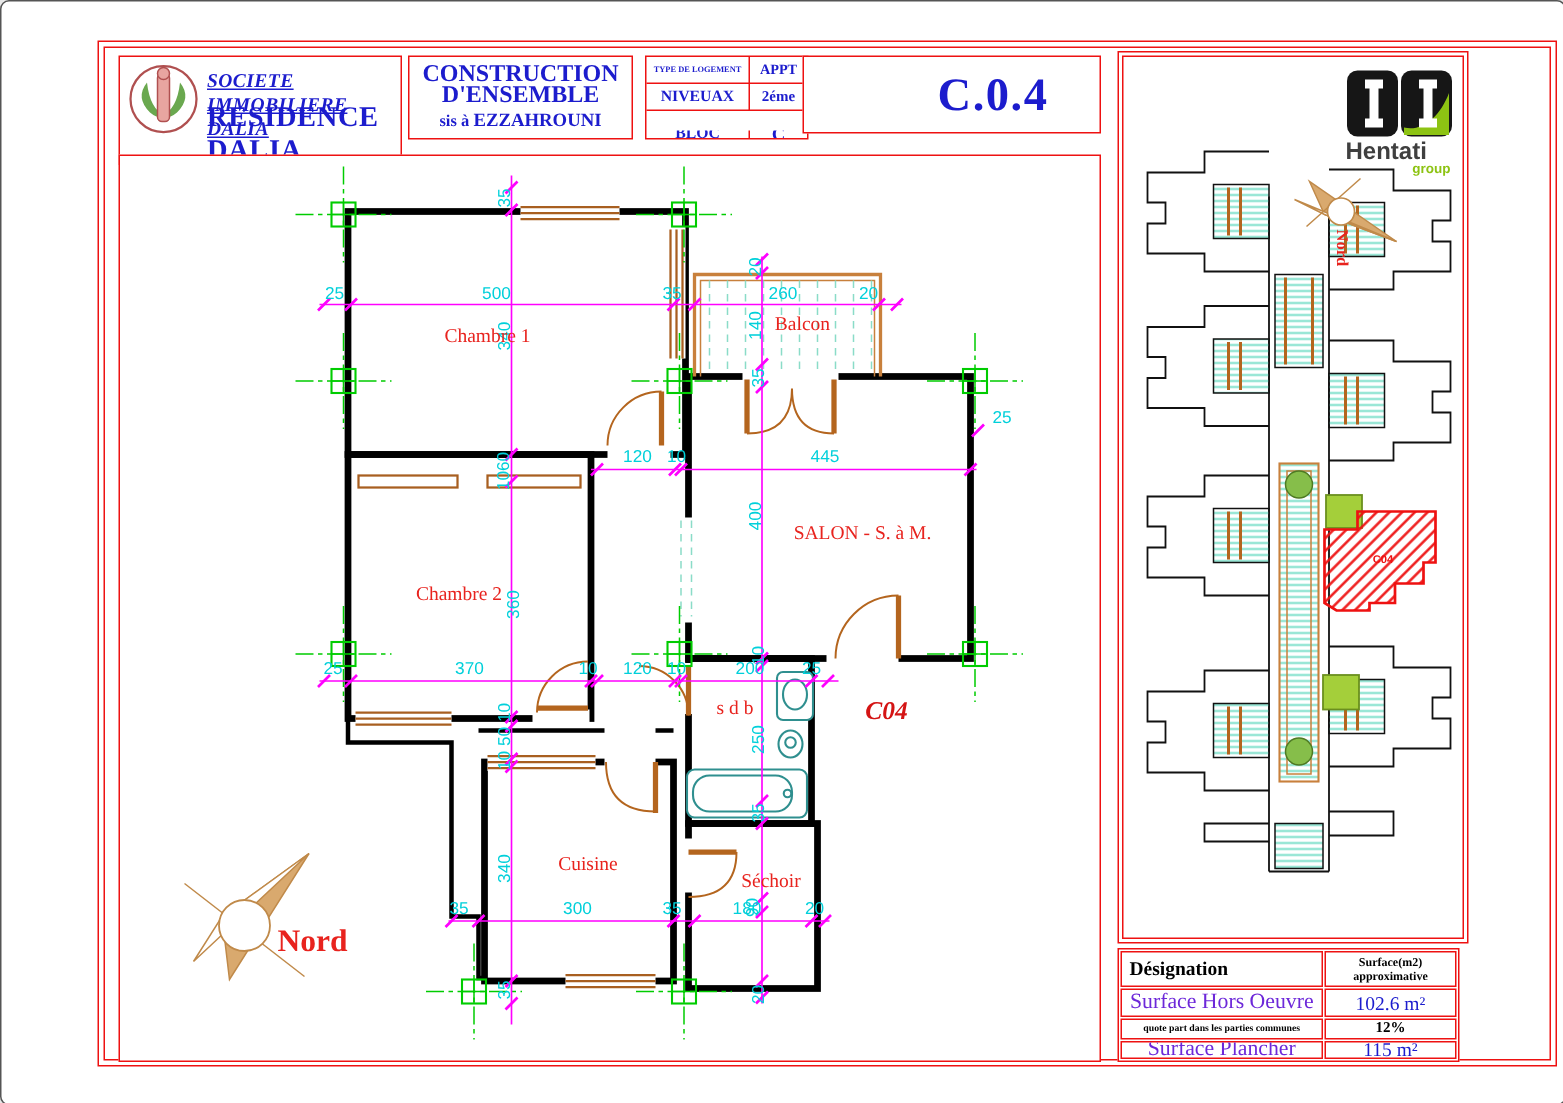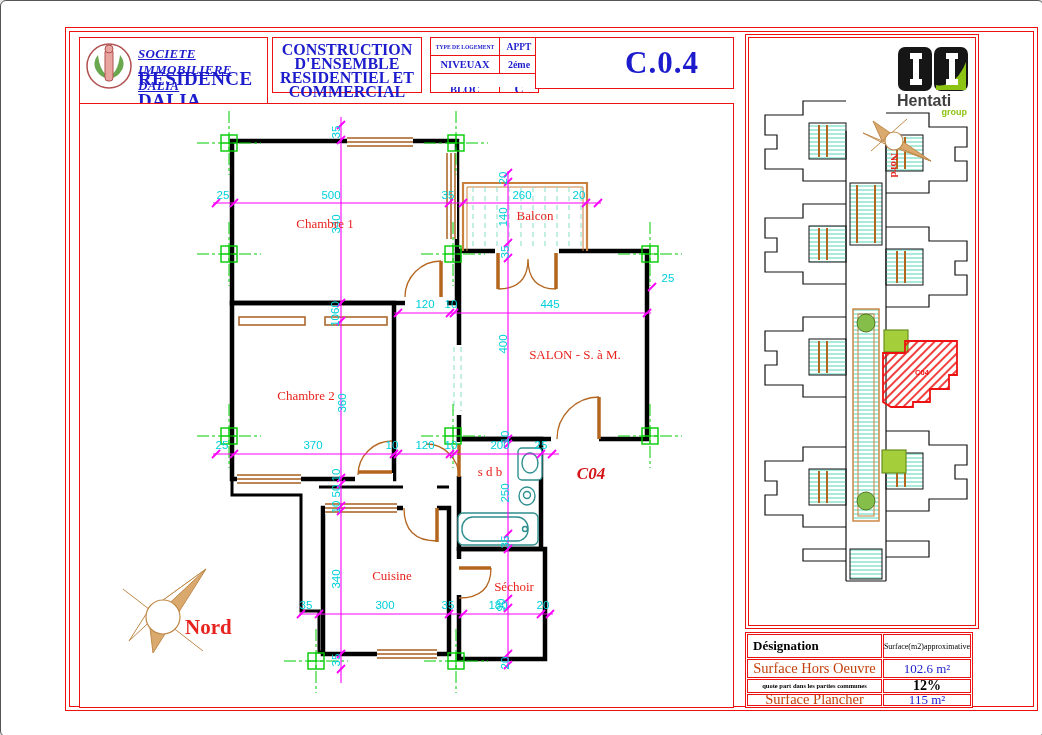--- a/index.html
+++ b/index.html
@@ -20,25 +20,25 @@
   .tb-cell.last-col{border-right:none;}
   .tb-cell.last-row{border-bottom:none;margin-top:13px;}
   .dwg-num{font-weight:bold;font-size:31px;color:#1c1ccd;letter-spacing:1px;}
   
   .stable{position:absolute;left:744px;top:631px;width:228px;height:76px;border:1.5px solid #ee1111;
           box-sizing:border-box;display:grid;grid-template-columns:135px 1fr;grid-template-rows:24px 19px 13.5px 1fr;
           gap:1px;padding:1px;background:#fff;}
   .scell{border:1px solid #ee1111;display:flex;align-items:center;justify-content:center;
          overflow:hidden;background:#fff;}
   .s-h1{font-weight:bold;font-size:13px;justify-content:flex-start;padding-left:5px;}
-  .s-h2{font-weight:normal;font-size:8px;line-height:9px;}
-  .s-blue{color:#c2410c;font-size:14.5px;}
+  .s-h2{flex-direction:column;font-weight:bold;font-size:8px;line-height:9px;}
+  .s-blue{color:#6d28d9;font-size:14.5px;}
   .s-blue-val{color:#1c1ccd;font-size:13px;}
   .s-tiny{font-weight:bold;font-size:6.5px;}
-  .s-pct{font-weight:bold;font-size:14px;}
+  .s-pct{font-weight:bold;font-size:10px;}
   
   .dim{fill:#00d0da;font:11.5px "Liberation Sans",sans-serif;text-anchor:middle;}
   .room{fill:#e8231e;font:13px "Liberation Serif",serif;text-anchor:middle;}
   .apt-code{fill:#d41414;font:bold italic 17px "Liberation Serif",serif;text-anchor:middle;}
   .nord-main{fill:#e8231e;font:bold 21px "Liberation Serif",serif;}
   .nord-site{fill:#e8231e;font:bold 11px "Liberation Serif",serif;}
   .c04-site{fill:#ee1111;font:bold 7.5px "Liberation Sans",sans-serif;text-anchor:middle;}
   .logo-name{fill:#3f3f3f;font:bold 16px "Liberation Sans",sans-serif;}
   .logo-sub{fill:#8dc313;font:bold 9px "Liberation Sans",sans-serif;text-anchor:end;}
 </style>
@@ -57,21 +57,20 @@
       <path d="M36 14 q8 10 -2 20 q-6 5 -10 2 q10 -4 12 -22z" fill="#6aa84f"></path>
       <rect x="21" y="8" width="8" height="32" rx="3" fill="#e8a5a0" stroke="#b05050" stroke-width="1"></rect>
       <circle cx="25" cy="8" r="4" fill="#e8a5a0" stroke="#b05050" stroke-width="1"></circle>
     </svg>
     <div class="abs blue tb-company" style="left:58px;top:8px;width:130px;">SOCIETE  IMMOBILIERE DALIA</div>
     <div class="abs blue tb-res" style="left:58px;top:30px;width:130px;">RESIDENCE DALIA</div>
   </div>
 
   <div class="redbox" style="left:271px;top:36px;width:150px;height:56px;padding-top:5px;">
     <div class="blue tb-l1">CONSTRUCTION D'ENSEMBLE</div>
-    <div class="blue tb-l2">RESIDENTIEL ET COMMERCIAL</div>
     <div class="blue tb-l3">
       <span>sis à</span>
       <span style="font-size:12.5px;">EZZAHROUNI</span>
     </div>
   </div>
 
   <div class="redbox" style="left:429px;top:36px;width:109px;height:56px;">
     <div class="tb-grid">
       <div class="tb-cell" style="font-size:5.6px;">TYPE DE LOGEMENT</div>
       <div class="tb-cell last-col" style="font-size:9.5px;">APPT</div>

